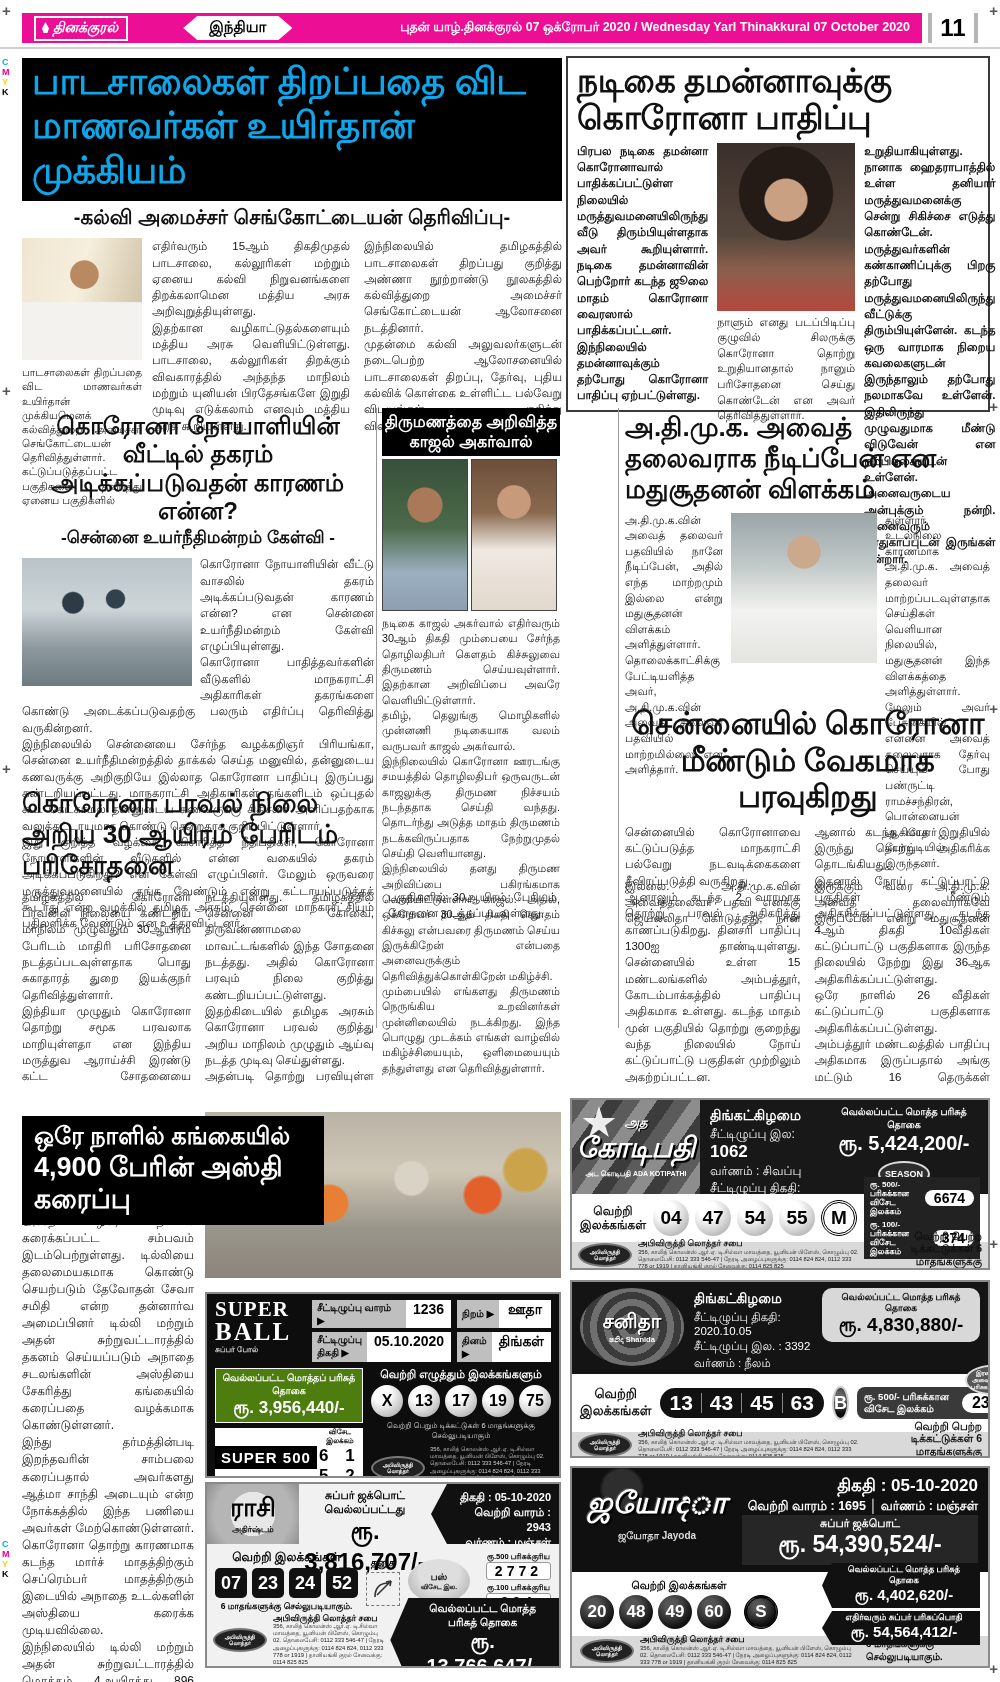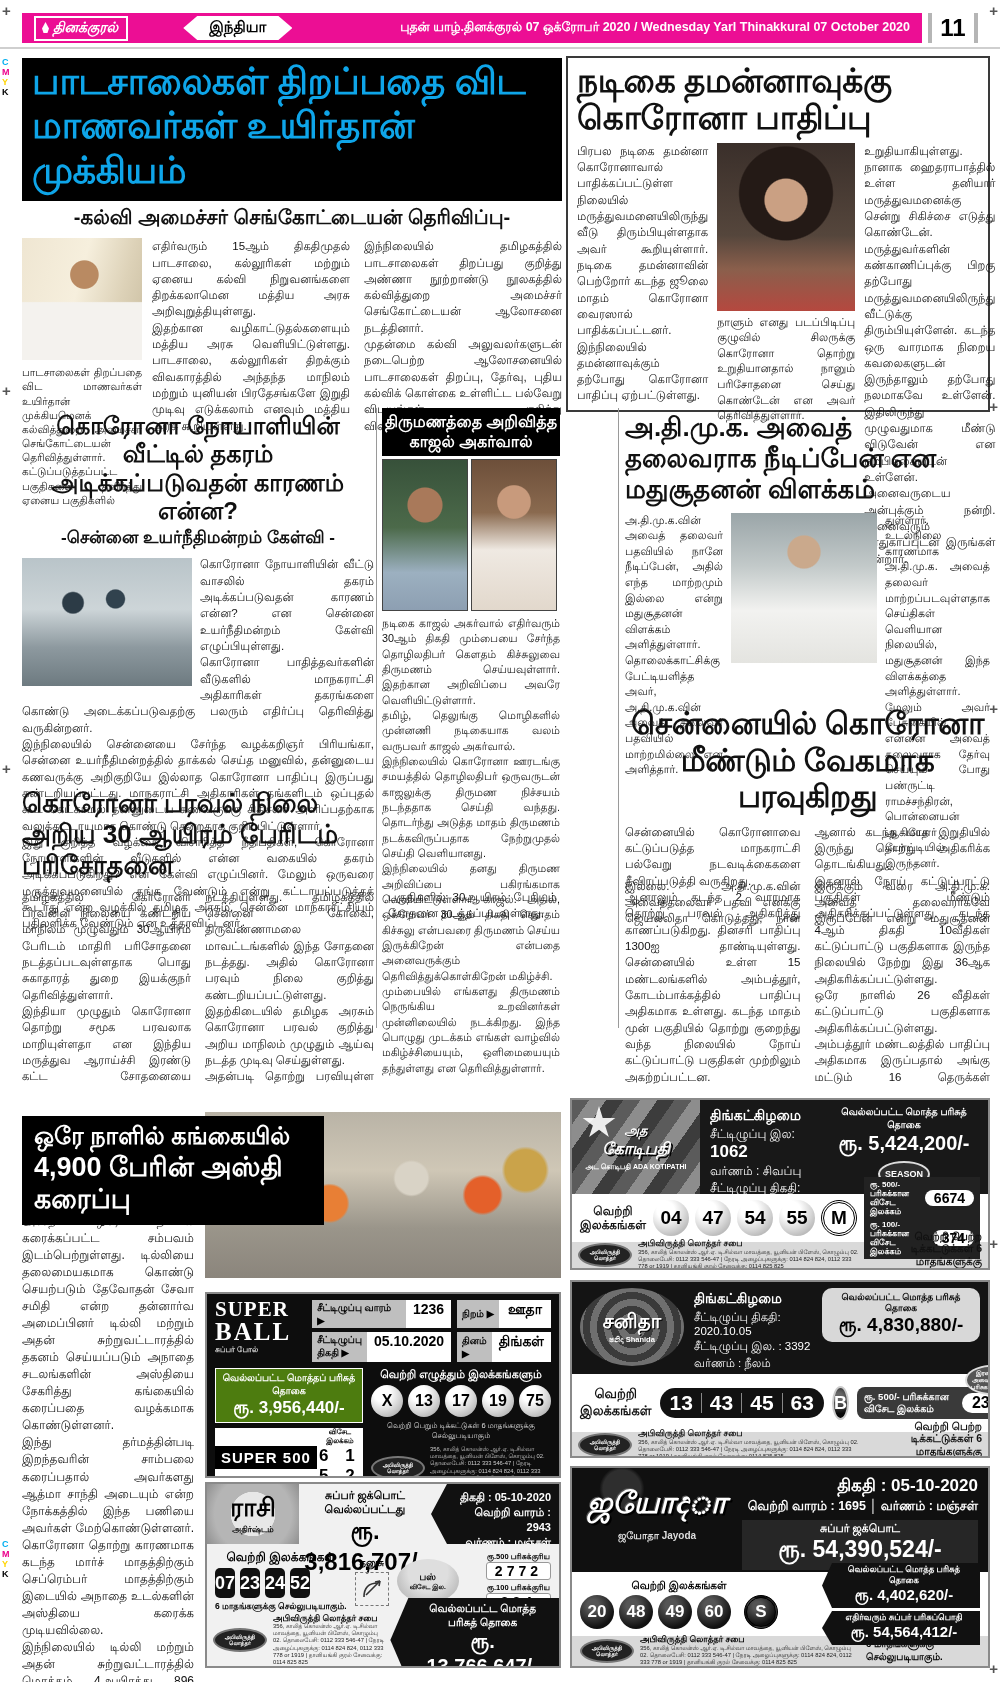--- a/index.html
+++ b/index.html
@@ -39,21 +39,21 @@
       radial-gradient(circle at 52% 30%, #b98a62 0 13%, transparent 14%),
       linear-gradient(180deg, transparent 52%, #f4f2ee 53%),
       linear-gradient(105deg,#efe6d2 0%,#f6efdd 45%,#ddd2b8 75%,#c9bda0 100%); }
   .schools-caption { font-size:10.5px; line-height:1.35; text-align:justify; margin-top:5px; white-space:pre-line; }
   .schools-body { margin-left:130px; columns:2; column-gap:14px; height:208px; }
 
   
   .art-tam { position:absolute; left:566px; top:56px; width:424px; height:356px; border:2px solid #3a3a3a; padding:4px 9px; }
   .tam-head { font-size:33px; font-weight:800; line-height:1.13; letter-spacing:-0.5px; }
   .tam-row { display:flex; gap:9px; margin-top:6px; }
-  .tam-col { flex:1; }
+  .tam-col { flex:1;font-weight:bold; }
   .tam-mid { width:138px; flex:none; }
   .ph-tamannaah { width:138px; height:168px; background:
       radial-gradient(circle at 50% 34%, #caa083 0 16%, transparent 17%),
       radial-gradient(circle at 50% 30%, #241a16 0 34%, transparent 35%),
       linear-gradient(180deg,#3a2f2a 0%,#55463c 55%,#8a5f4c 75%,#b5483f 100%); }
   .tam-mid .body-txt { margin-top:4px; font-size:11px; }
 
   
   .art-tin { position:absolute; left:22px; top:412px; width:352px; }
   .tin-head { text-align:center; font-size:24px; font-weight:800; line-height:1.18; }
@@ -118,21 +118,21 @@
   .dlb-seal { width:54px; height:24px; border-radius:50%; background:#222; color:#fff; font-size:5.5px; font-weight:bold;
               display:flex; align-items:center; justify-content:center; text-align:center; line-height:1.1; flex:none; border:2px solid #777; }
   .tiny-addr { font-size:5.8px; line-height:1.25; color:#222; }
 
   
   .ad-koti { left:570px; top:1098px; width:420px; height:172px; background:#fff; }
   .koti-top { height:94px; display:flex; background:#181818; color:#fff; }
   .koti-logo { width:128px; position:relative; background:repeating-linear-gradient(125deg,#5b5b5b 0 14px,#8d8d8d 14px 28px,#3c3c3c 28px 42px); display:flex; flex-direction:column; align-items:center; justify-content:center; text-align:center; }
   .star { position:absolute; left:10px; top:6px; width:34px; height:34px; background:#fff; clip-path:polygon(50% 0%,61% 35%,98% 35%,68% 57%,79% 91%,50% 70%,21% 91%,32% 57%,2% 35%,39% 35%); opacity:.9; }
   .koti-l1 { font-size:13px; font-weight:bold; font-style:italic; text-shadow:1px 1px 0 #000; }
-  .koti-l2 { font-size:16px; font-weight:800; font-style:italic; text-shadow:2px 2px 0 #000; }
+  .koti-l2 { font-size:28px; font-weight:800; font-style:italic; text-shadow:2px 2px 0 #000; }
   .koti-l3 { font-size:7px; font-weight:bold; margin-top:3px; }
   .koti-info { flex:1; padding:7px 10px; display:flex; flex-direction:column; gap:2px; }
   .koti-day { font-size:14px; font-weight:bold; }
   .koti-line { font-size:12px; }
   .koti-line b { font-size:17px; }
   .koti-right { width:168px; padding:6px 8px; text-align:center; }
   .koti-total-label { font-size:9.5px; font-weight:bold; }
   .koti-total { font-size:20px; font-weight:800; }
   .season { margin:4px auto 0; width:52px; height:26px; border-radius:50%; background:#2e2e2e; border:2px solid #ddd; color:#fff; font-size:9px; font-weight:800; display:flex; align-items:center; justify-content:center; }
   .koti-mid { height:48px; display:flex; align-items:center; padding:0 8px; gap:7px; }
@@ -185,21 +185,21 @@
   .rasi-l2 { font-size:8px; font-weight:bold; }
   .rasi-jack { flex:1; text-align:center; padding-top:5px; }
   .rasi-jack-label { font-size:11px; font-weight:bold; }
   .rasi-jack-amt { font-size:24px; font-weight:800; }
   .rasi-date { width:128px; background:#111; color:#fff; clip-path:polygon(16px 0,100% 0,100% 100%,16px 100%,0 50%); padding:6px 8px 0 22px; text-align:right; }
   .rasi-date div { font-size:11px; font-weight:bold; line-height:1.35; }
   .rasi-mid { display:flex; align-items:center; padding:6px 8px; gap:8px; }
   .rasi-win { text-align:center; }
   .rasi-win-label { font-size:12px; font-weight:bold; }
   .rasi-nums { display:flex; gap:5px; margin-top:3px; }
-  .rasi-num { width:20px; height:30px; background:#111; color:#fff; border-radius:5px; font-size:18px; font-weight:800; display:flex; align-items:center; justify-content:center; }
+  .rasi-num { width:32px; height:30px; background:#111; color:#fff; border-radius:5px; font-size:18px; font-weight:800; display:flex; align-items:center; justify-content:center; }
   .rasi-valid { font-size:8.5px; font-weight:bold; margin-top:3px; }
   .zodiac { text-align:center; }
   .zodiac-label { font-size:10px; font-weight:bold; }
   .zodiac-box { width:34px; height:34px; border:1px dashed #777; margin:2px auto 0; display:flex; align-items:center; justify-content:center; }
   .money-blob { width:62px; height:44px; border-radius:50%; background:radial-gradient(circle at 50% 30%, #dedede 0 45%, #a8a8a8 100%); display:flex; flex-direction:column; align-items:center; justify-content:center; font-weight:800; }
   .money-l1 { font-size:9px; } .money-l2 { font-size:6.5px; }
   .rasi-sp { margin-left:auto; display:flex; flex-direction:column; gap:3px; }
   .rasi-sp-row { text-align:center; }
   .rasi-sp-label { font-size:7.5px; font-weight:bold; }
   .rasi-sp-num { background:#fff; border:1px solid #999; border-radius:3px; font-size:14px; font-weight:800; letter-spacing:4px; padding:0 8px; }
@@ -234,21 +234,21 @@
   
   .ad-jayo { left:570px; top:1466px; width:420px; height:202px; background:#101010; color:#fff; }
   .jayo-top { height:104px; display:flex; padding:8px 10px 0; gap:10px;
       background:radial-gradient(circle at 12% 20%, #2e2e2e 0 5%, transparent 6%), #101010; }
   .jayo-logo { width:150px; flex:none; text-align:center; padding-top:10px; }
   .jayo-l1 { font-size:30px; font-weight:800; font-style:italic; text-shadow:2px 2px 0 #000, -1px -1px 0 #555; }
   .jayo-l2 { font-size:10px; font-weight:bold; margin-top:6px; color:#ddd; }
   .jayo-right { flex:1; text-align:right; }
   .jayo-date { font-size:17px; font-weight:800; }
   .jayo-week { font-size:12.5px; font-weight:bold; margin-top:2px; }
-  .jayo-jack { margin-top:5px; background:#262626; padding:2px 8px 4px; text-align:center; }
+  .jayo-jack { background:#262626; padding:2px 8px 4px; text-align:center; }
   .jayo-jack-label { font-size:11px; font-weight:bold; }
   .jayo-jack-amt { font-size:23px; font-weight:800; }
   .jayo-mid { height:64px; background:#fff; color:#000; display:flex; align-items:center; padding:0 8px; gap:6px; }
   .jayo-win { text-align:center; }
   .jayo-win-label { font-size:10.5px; font-weight:bold; }
   .jayo-balls { display:flex; gap:5px; margin-top:2px; align-items:center; }
   .jayo-balls .ball-dark { width:34px; height:34px; font-size:17px; }
   .jayo-s { width:38px; height:38px; border:3px double #000; margin-left:8px; }
   .jayo-totals { margin-left:auto; display:flex; flex-direction:column; gap:3px; width:158px; }
   .jayo-tot { background:#111; color:#fff; clip-path:polygon(10px 0,100% 0,100% 100%,10px 100%,0 50%); text-align:center; padding:1px 4px 2px 10px; }

